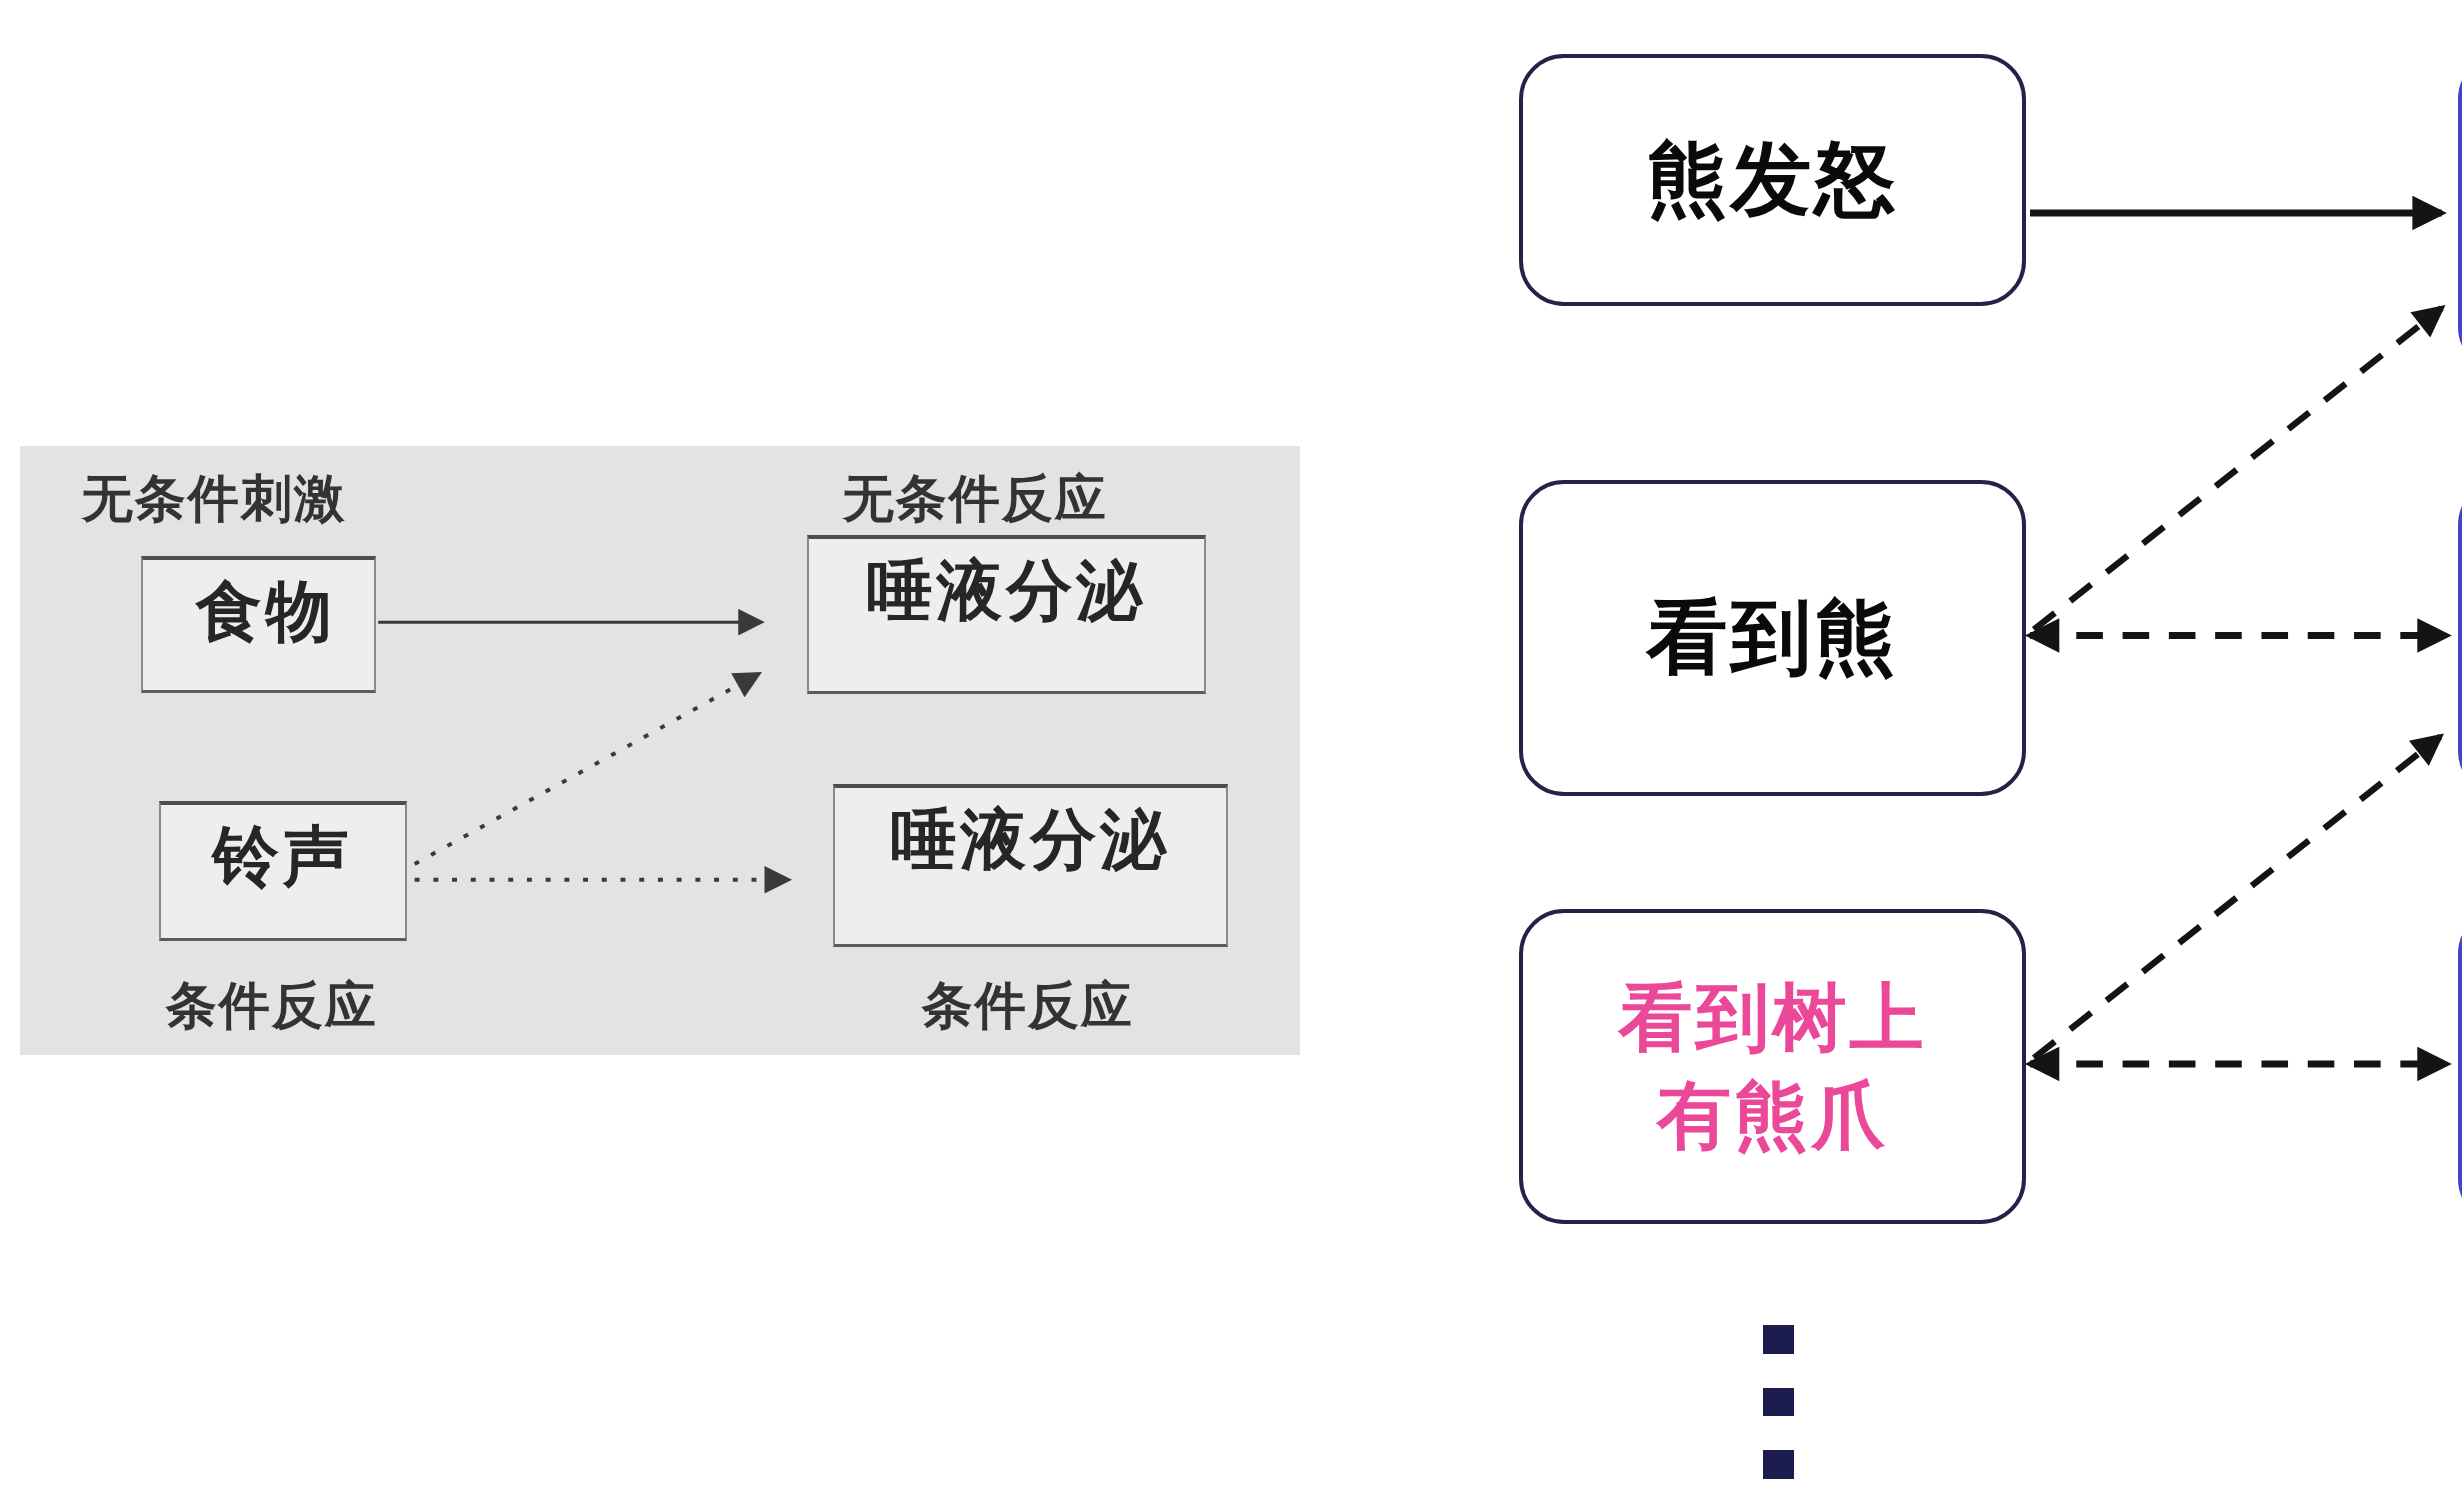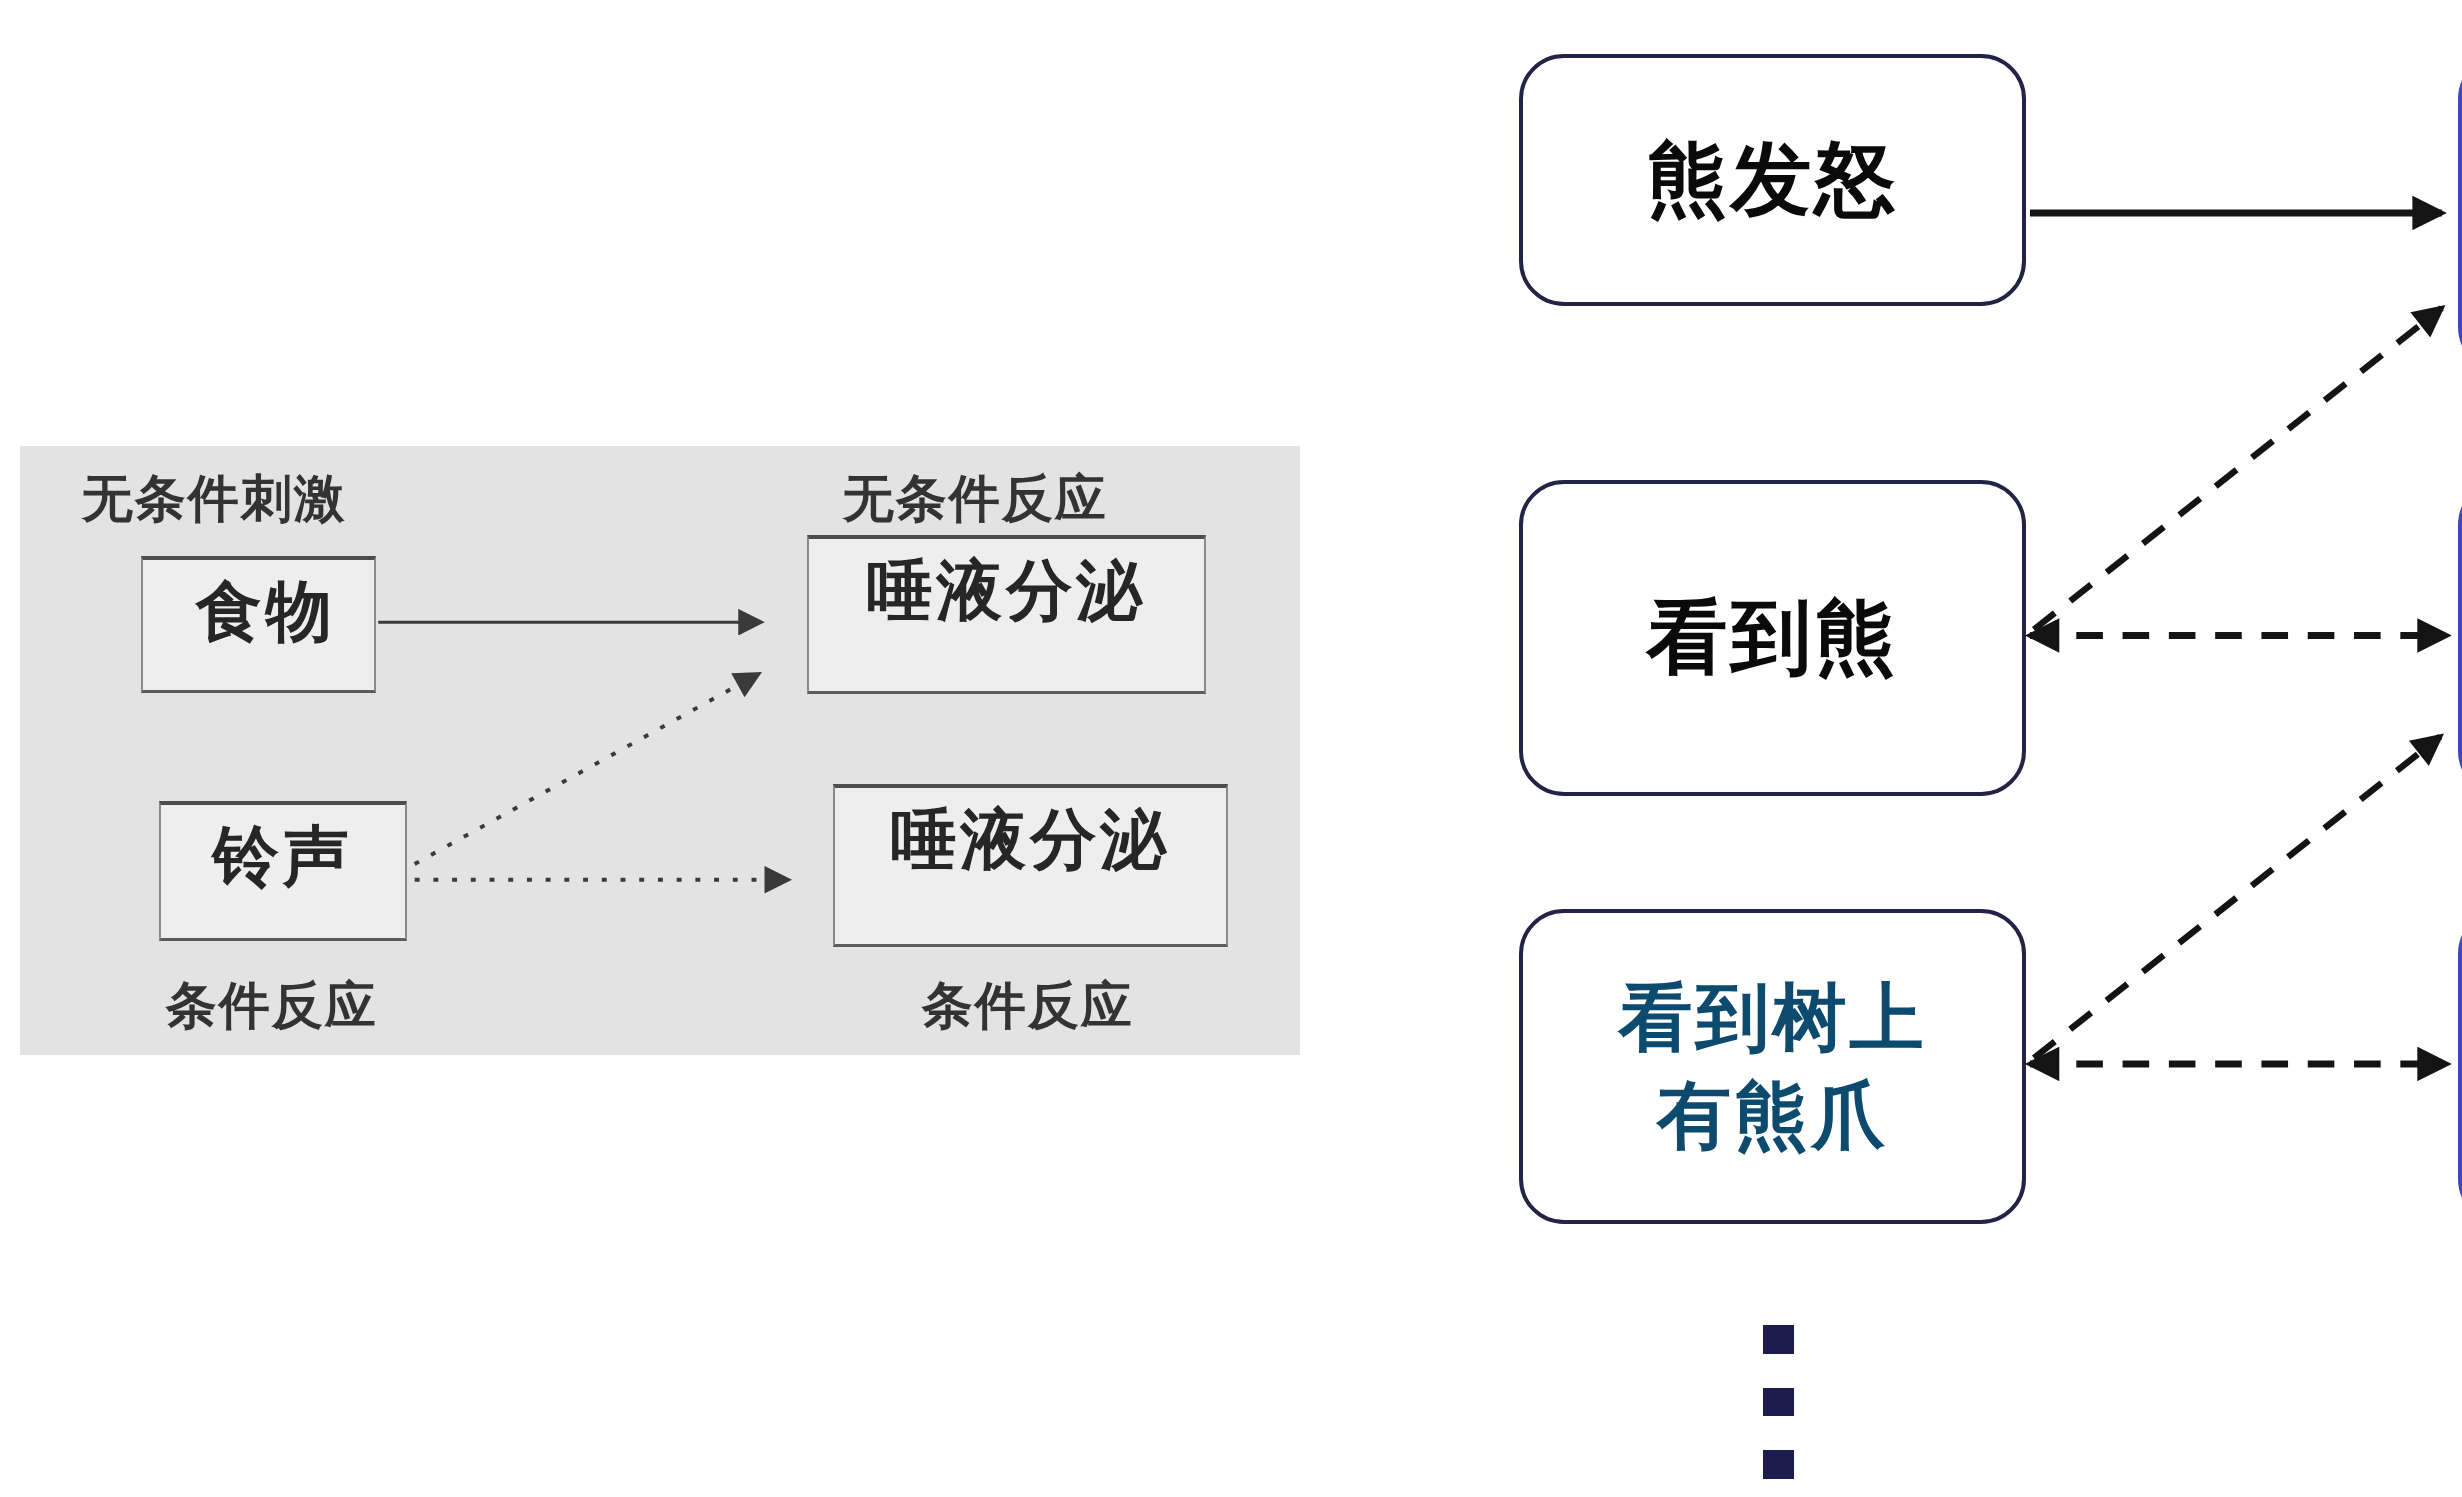--- a/index.html
+++ b/index.html
@@ -44,21 +44,21 @@
     position:absolute;
     background:#ffffff;
     box-sizing:border-box;
     border-radius:45px;
     display:flex;flex-direction:column;justify-content:center;align-items:center;
     text-align:center;
   }
   .rl-state{border:4.4px solid #232347;}
   .rl-value{border:4.4px solid #4145c4;}
   .rl-cn{font-size:81px;font-weight:700;color:#0a0a0a;letter-spacing:3px;line-height:1.3;}
-  .rl-cn2{font-size:74px;font-weight:700;color:#0c4a6e;letter-spacing:3px;line-height:1.32;text-align:center;}
+  .rl-cn2{font-size:74px;font-weight:700;color:#ec4899;letter-spacing:3px;line-height:1.32;text-align:center;}
   #box-bear-angry{left:1519px;top:54px;width:507px;height:252px;}
   #box-reward{left:2458px;top:54px;width:505px;height:318px;}
   #box-see-bear{left:1519px;top:480px;width:507px;height:316px;}
   #box-vsprime{left:2458px;top:480px;width:505px;height:316px;}
   #box-see-claws{left:1519px;top:909px;width:507px;height:315px;}
   #box-vs{left:2458px;top:909px;width:505px;height:315px;}
 
   
   .dots{position:absolute;display:flex;flex-direction:column;gap:34px;}
   .dots span{display:block;width:30.5px;height:28.6px;}

